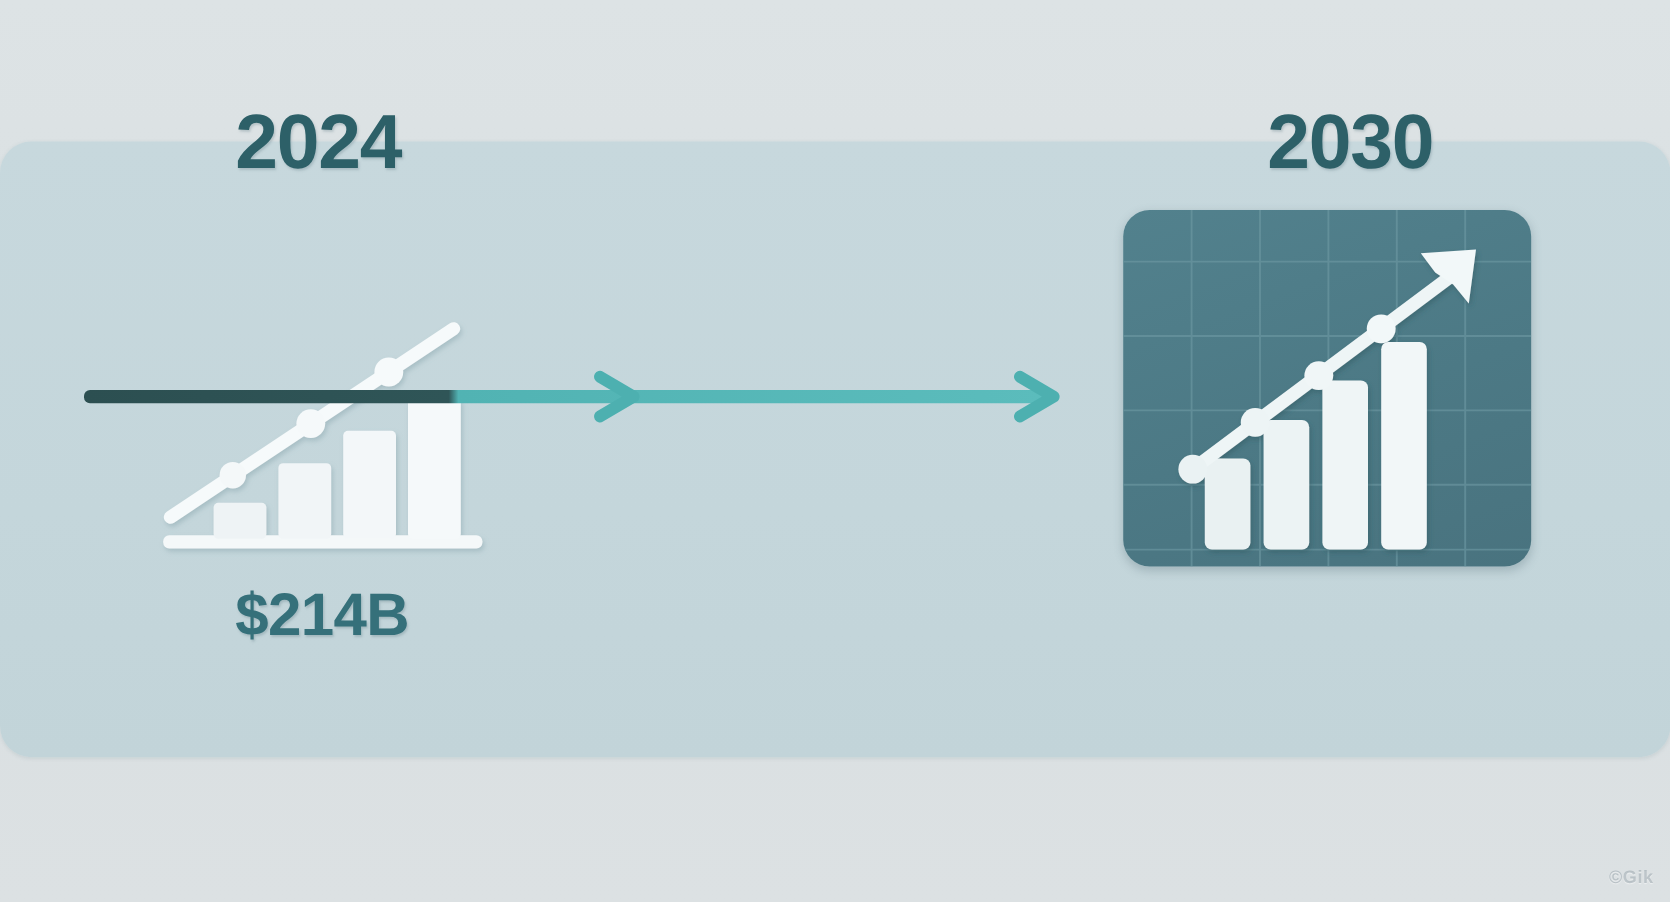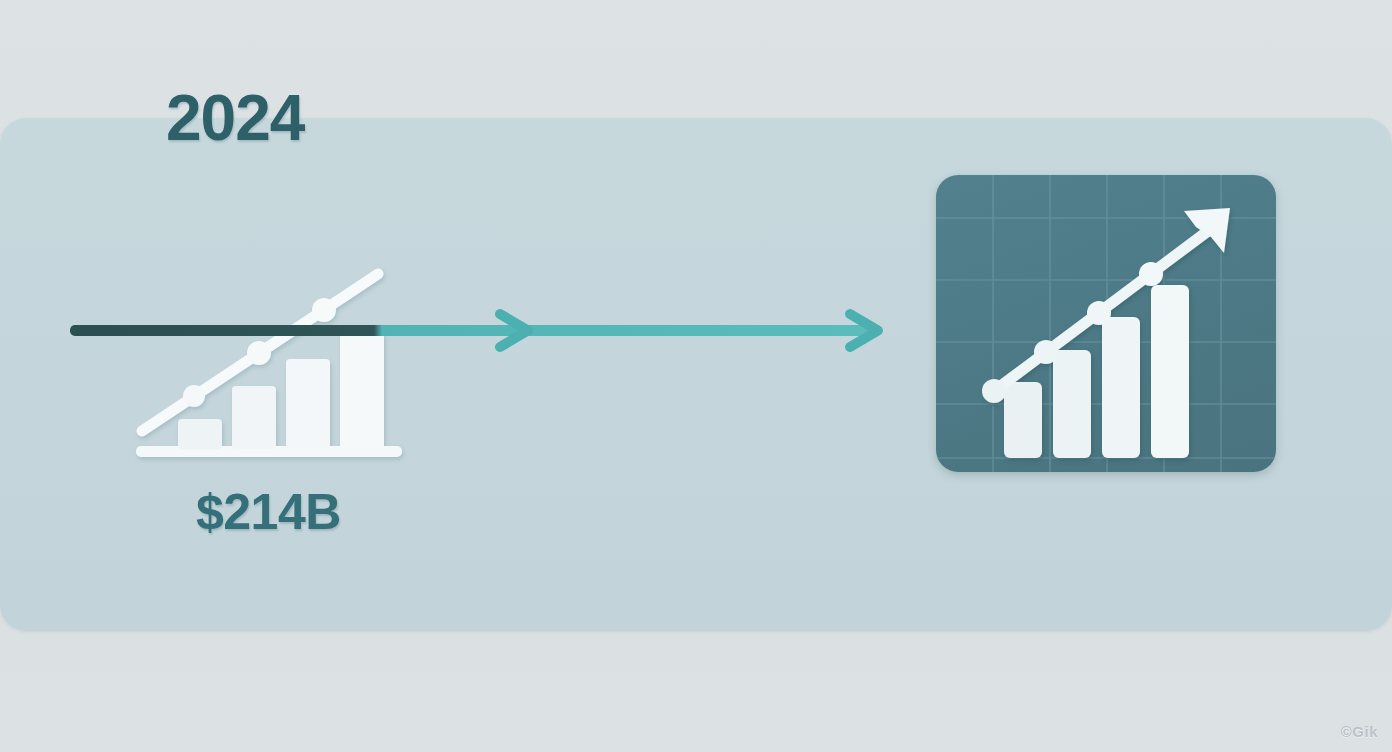--- a/index.html
+++ b/index.html
@@ -38,20 +38,21 @@
   
   .year-label {
     position: absolute;
     font-size: 64px;
     font-weight: 700;
     letter-spacing: -1px;
     color: #2d6068;
     text-shadow: 1px 2px 2px rgba(110,135,142,0.35);
     line-height: 1;
     white-space: nowrap;
+    margin-left: 30px;
   }
   #year-left  { left: 166px; top: 86px; }
   #year-right { left: 1026px; top: 86px; }
 
   
   .value-label {
     position: absolute;
     font-weight: 700;
     line-height: 1;
     white-space: nowrap;
@@ -127,20 +128,21 @@
 </style>
 </head>
 <body>
 
 <div id="infographic-root">
 
   <div id="comparison-panel"></div>
 
   <div class="year-label" id="year-left">2024</div>
 
+  <div class="year-label" id="year-right">2030</div>
 
   <div id="chart-glyph-left">
     <svg viewBox="0 0 282 205" width="282" height="205" aria-hidden="true">
       <defs>
         <filter id="softdrop" x="-20%" y="-20%" width="150%" height="150%">
           <feDropShadow dx="1.5" dy="2.5" stdDeviation="2.2" flood-color="#7c9aa2" flood-opacity="0.40"></feDropShadow>
         </filter>
       </defs>
       <g filter="url(#softdrop)">
 

